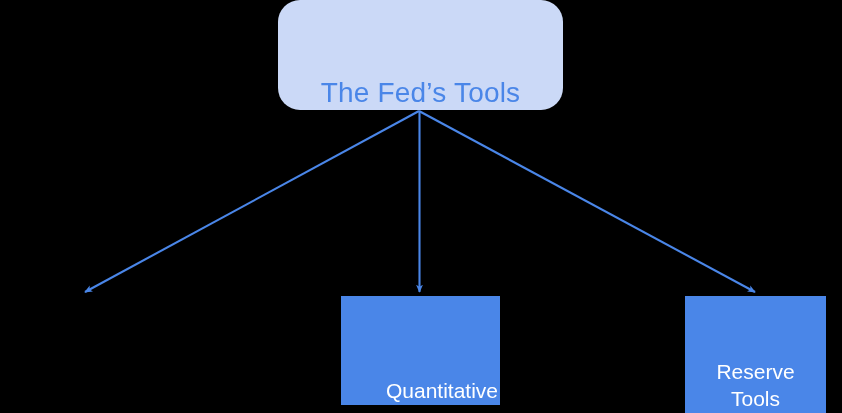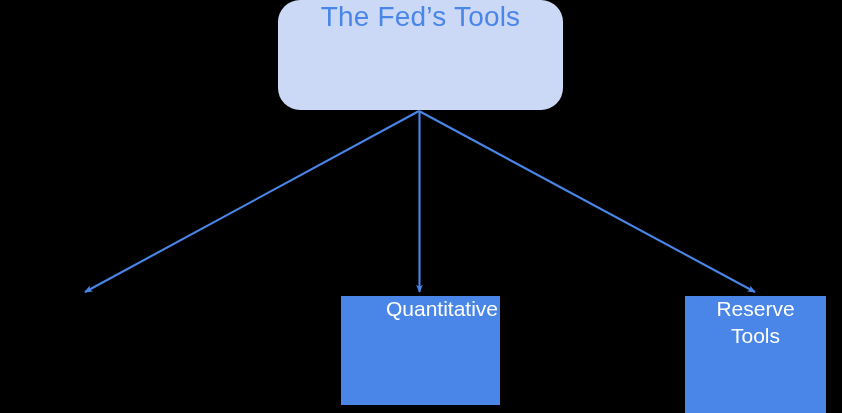--- a/index.html
+++ b/index.html
@@ -22,21 +22,21 @@
     position: absolute;
     left: 0;
     top: 0;
     width: 842px;
     height: 413px;
     pointer-events: none;
   }
   .node {
     position: absolute;
     display: flex;
-    align-items: flex-start;
+    align-items: flex-end;
     justify-content: center;
     text-align: center;
     box-sizing: border-box;
   }
   
   #node-root {
     left: 278px;
     top: 0px;
     width: 285px;
     height: 110px;

